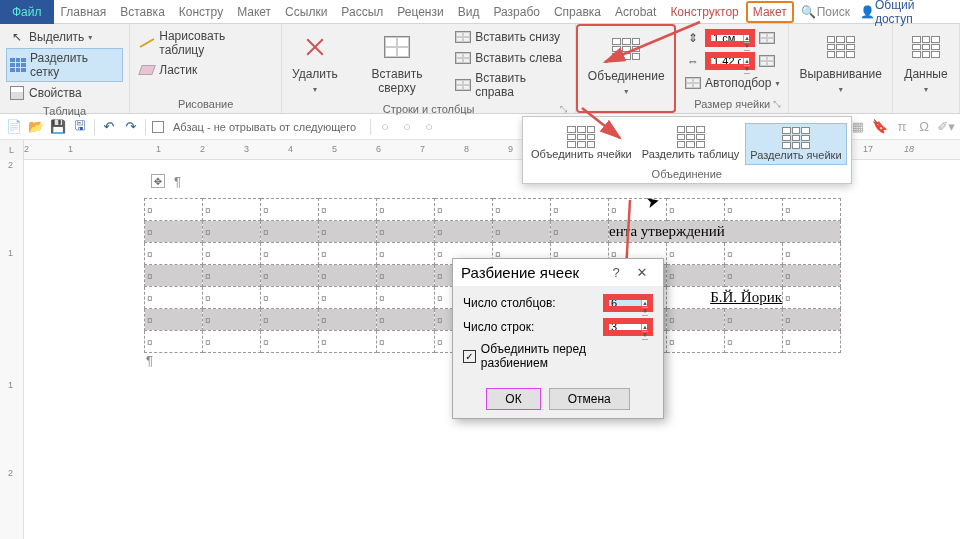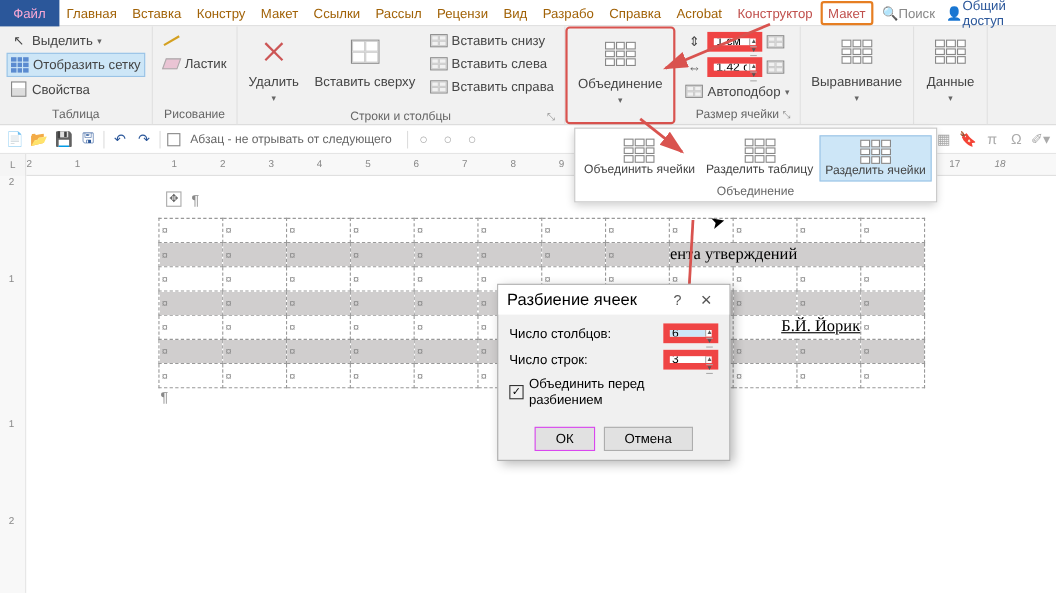--- a/index.html
+++ b/index.html
@@ -1,21 +1,21 @@
 <!DOCTYPE html>
 <html><head>
 <meta charset="utf-8">
 <style>
 * { box-sizing: border-box; margin: 0; padding: 0; font-family: 'Segoe UI', Tahoma, sans-serif; }
 body { width: 960px; height: 539px; background: #fff; overflow: hidden; font-size: 12px; position: relative; }
 
 
 .menubar { display: flex; align-items: center; height: 24px; background: #fff; border-bottom: 1px solid #d4d4d4; }
-.menu-file { background: #2b579a; color: #f9a8d4; padding: 4px 12px; font-size: 12px; height: 24px; display: flex; align-items: center; }
-.menu-item { padding: 4px 7px; font-size: 12px; color: #a16207; cursor: pointer; }
+.menu-file { background: #2b579a; color: #5eead4; padding: 4px 12px; font-size: 12px; height: 24px; display: flex; align-items: center; }
+.menu-item { padding: 4px 7px; font-size: 12px; color: #737373; cursor: pointer; }
 .menu-item.hl-orange { border: 2px solid #e67e22; border-radius: 3px; padding: 2px 5px; color: #c0504d; }
 .menu-search { display: flex; align-items: center; color: #888; margin-left: 8px; }
 .menu-share { margin-left: auto; display: flex; align-items: center; color: #2b579a; padding: 0 10px; }
 
 
 .ribbon { display: flex; height: 90px; background: #f1f1f1; border-bottom: 1px solid #d4d4d4; }
 .rgroup { display: flex; flex-direction: column; border-right: 1px solid #e0e0e0; padding: 3px 6px 0 6px; }
 .rgroup-body { display: flex; flex: 1; gap: 6px; align-items: flex-start; }
 .rgroup-label { text-align: center; font-size: 11px; color: #666; padding: 2px 0 3px 0; position: relative; }
 .dlg-launcher { position: absolute; right: 2px; bottom: 3px; font-size: 9px; color: #888; }
@@ -145,40 +145,41 @@
                 <span></span>
                 <span></span>
                 <span></span>
                 <span></span>
                 <span></span>
                 <span></span>
                 <span></span>
                 <span></span>
               </span>
             </span>
-            <span>Отобразить сетку</span>
+            <span>Разделить сетку</span>
           </div>
         <div class="ritem">
             <span class="icon-box">
               <span class="prop-icon"></span>
             </span>
             <span>Свойства</span>
           </div>
       </div>
     </div>
     <div class="rgroup-label">Таблица</div>
   </div>
 
   <div class="rgroup">
     <div class="rgroup-body">
       <div class="vstack">
         <div class="ritem">
             <span class="icon-box">
               <span class="pencil"></span>
             </span>
+            <span>Нарисовать таблицу</span>
           </div>
         <div class="ritem">
             <span class="icon-box">
               <span class="eraser"></span>
             </span>
             <span>Ластик</span>
           </div>
       </div>
     </div>
     <div class="rgroup-label">Рисование</div>

